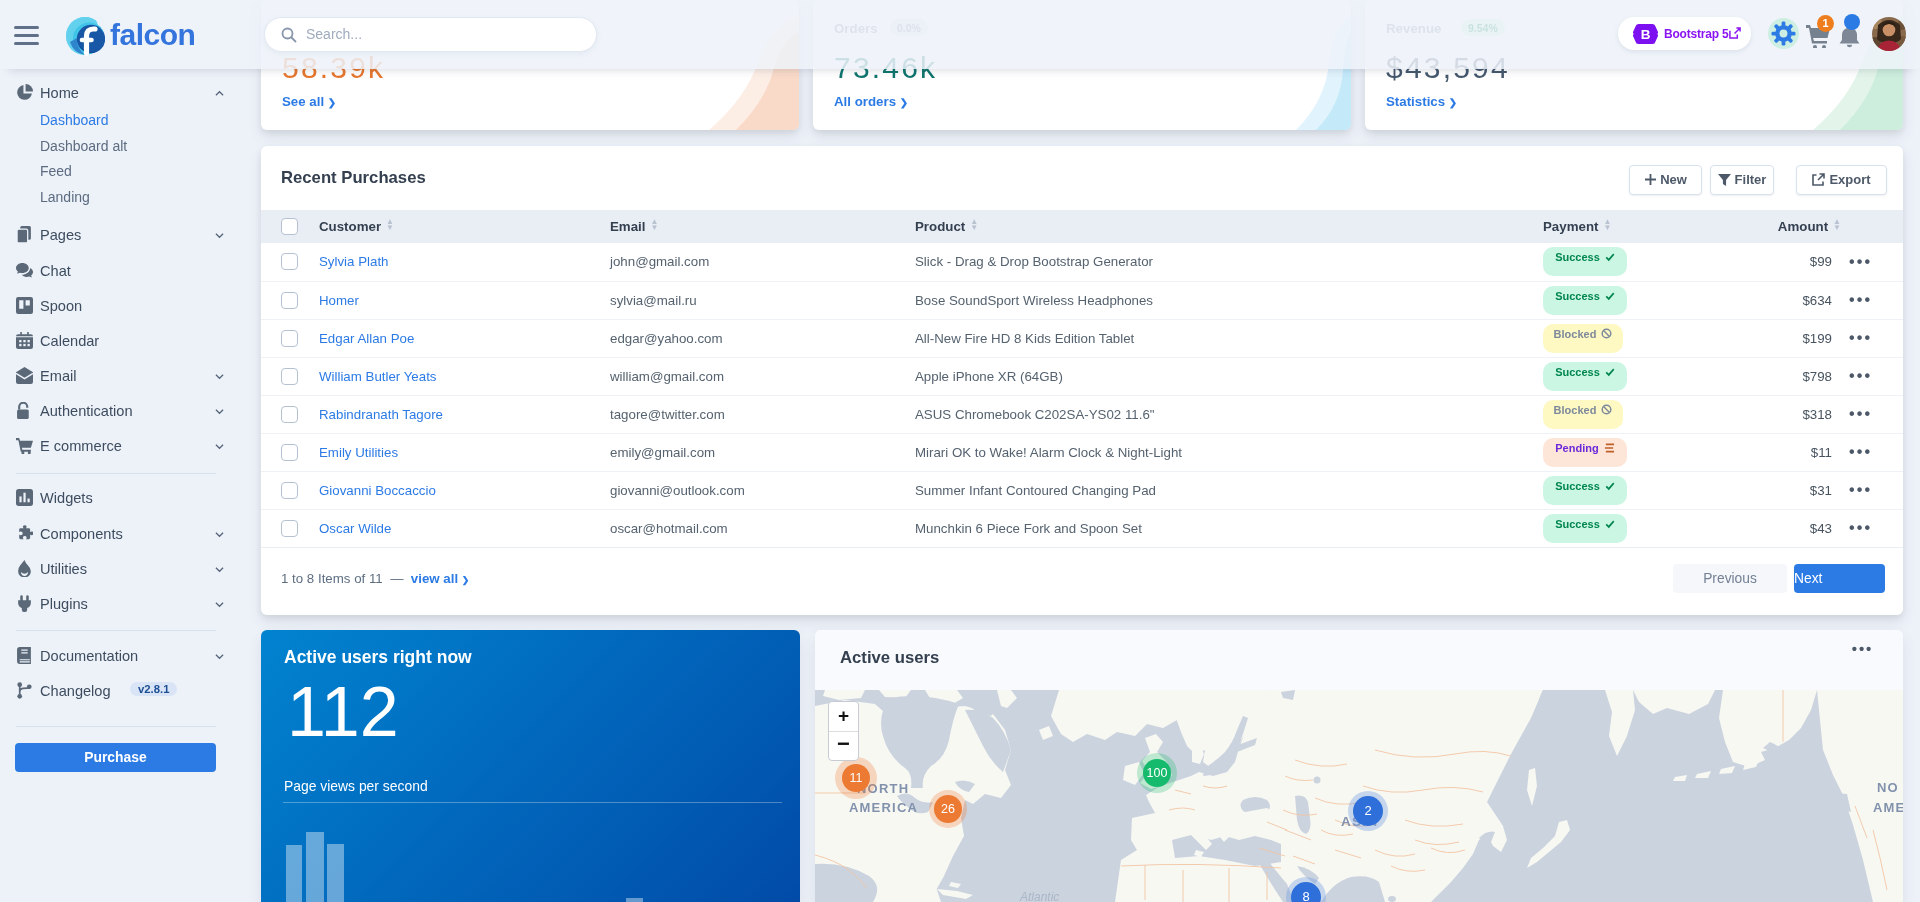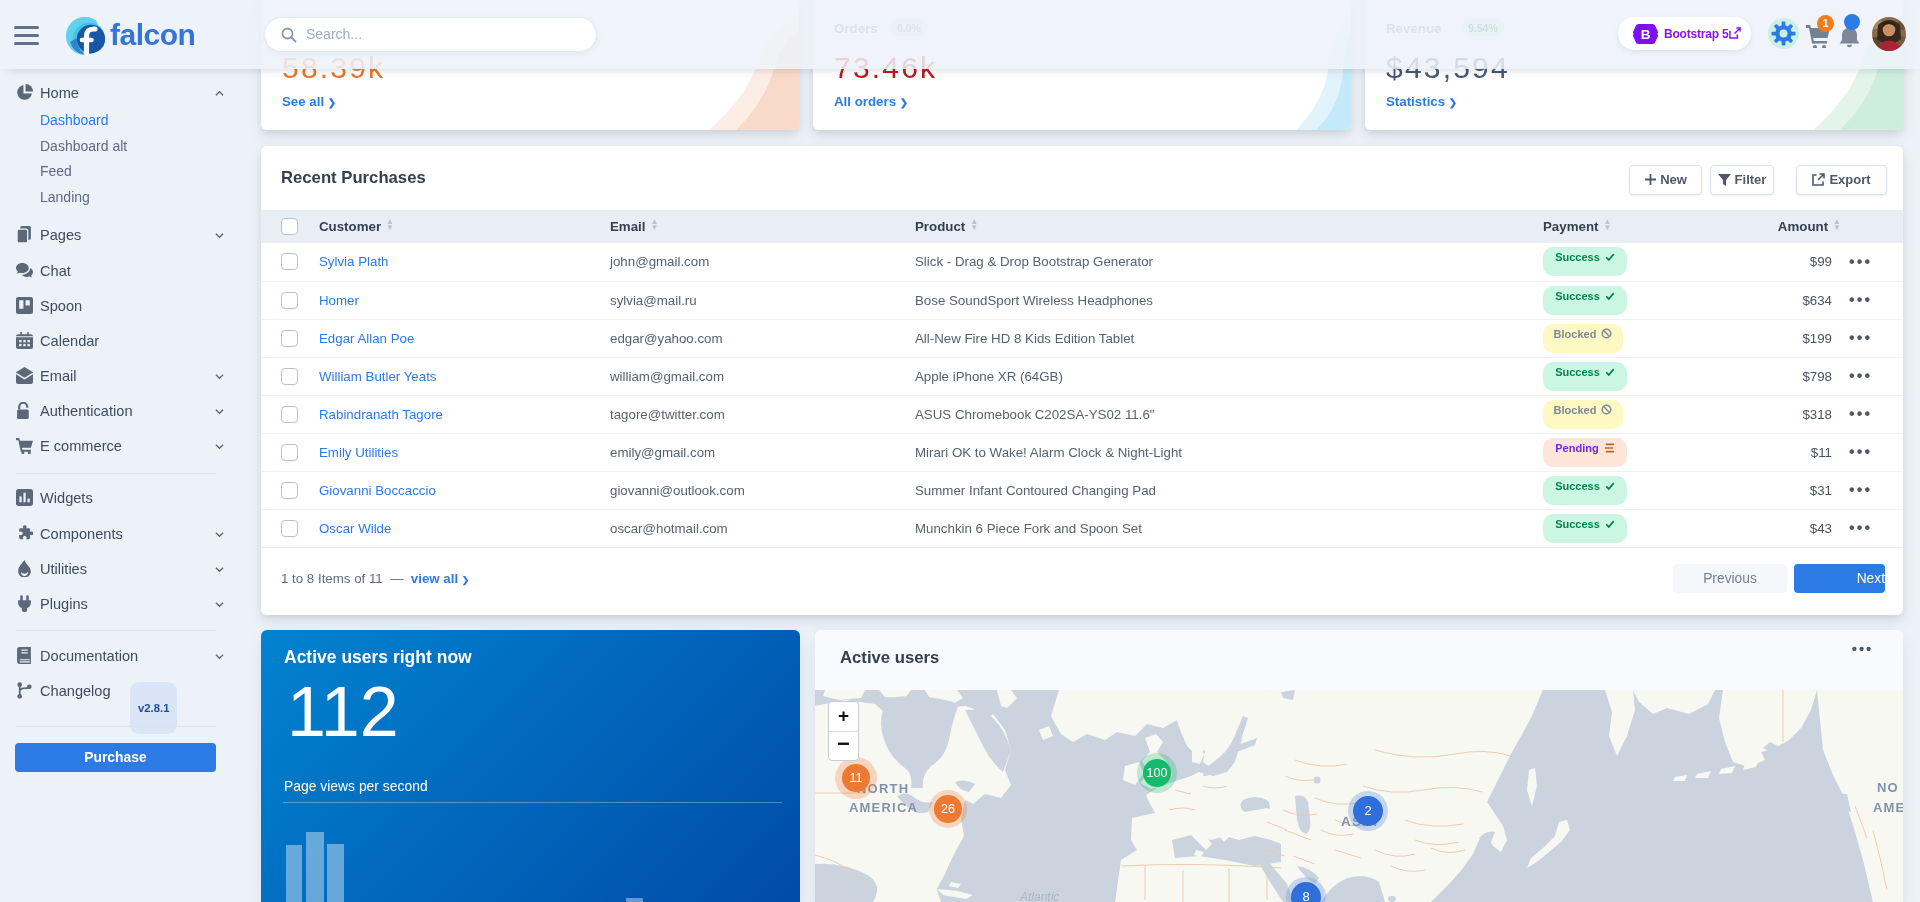--- a/index.html
+++ b/index.html
@@ -63,21 +63,21 @@
   <div class="val" style="color:#e8772e">58.39k</div>
   <div class="foot"><a class="lnk" href="#">See all <span style="font-size:10px">❯</span></a></div>
   <svg class="abs" style="right:0;bottom:0" width="115" height="130" viewBox="0 0 115 130">
       <path d="M115 130 L25 130 Q62 98 74 62 Q85 28 115 16 Z" fill="#fbe3d4" opacity=".6"></path>
       <path d="M115 130 L52 130 Q82 100 90 68 Q98 40 115 32 Z" fill="#f8d5c0" opacity=".8"></path>
     </svg>
 </div>
 <div class="card stat" style="left:813px">
   <div class="hd">Orders</div>
   <div class="pill" style="left:77px;background:#e3e6ea;color:#7d899b">0.0%</div>
-  <div class="val" style="color:#b91c1c">73.46k</div>
+  <div class="val" style="color:#0f766e">73.46k</div>
   <div class="foot"><a class="lnk" href="#">All orders <span style="font-size:10px">❯</span></a></div>
   <svg class="abs" style="right:0;bottom:0" width="110" height="130" viewBox="0 0 110 130">
       <path d="M110 130 L55 130 Q85 100 88 62 Q92 25 110 15 Z" fill="#d9f1fc" opacity=".8"></path>
       <path d="M110 130 L75 130 Q100 105 102 70 Q104 40 110 32 Z" fill="#c4eafa"></path>
     </svg>
 </div>
 <div class="card stat" style="left:1365px">
   <div class="hd">Revenue</div>
   <div class="pill" style="left:96px;background:#ccf6e4;color:#00864e">9.54%</div>
   <div class="val" style="color:#45586c">$43,594</div>
@@ -212,21 +212,21 @@
                 </svg></span></td>
             <td class="amt">$43</td>
             <td><span class="dots">•••</span></td>
           </tr>
     </tbody>
   </table>
   </div>
   <div id="tfoot">
     <div style="position:absolute;left:20px;top:25px;font-size:13.3px;color:#5e6e82">1 to 8 Items of 11 &nbsp;—&nbsp; <a class="lnk" href="#">view all <span style="font-size:9px">❯</span></a></div>
     <div style="position:absolute;left:1412px;top:18px;width:114px;height:29px;background:#f5f7fb;border-radius:4px;text-align:center;line-height:29px;font-size:13.8px;color:#748194">Previous</div>
-    <div style="position:absolute;left:1533px;top:18px;width:91px;height:29px;background:#2c7be5;border-radius:4px;text-align:right;line-height:29px;font-size:13.8px;color:#fff">Next</div>
+    <div style="position:absolute;left:1533px;top:18px;width:91px;height:29px;background:#2c7be5;border-radius:4px;text-align:left;line-height:29px;font-size:13.8px;color:#fff">Next</div>
   </div>
 </div>
 
 <div id="bluecard">
   <div style="position:absolute;left:23px;top:17px;font-size:17.5px;font-weight:bold;color:#fff">Active users right now</div>
   <div style="position:absolute;left:26px;top:42px;font-size:70px;font-weight:400;color:#fff;letter-spacing:0px">112</div>
   <div style="position:absolute;left:23px;top:148px;font-size:13.9px;color:#fff">Page views per second</div>
   <div style="position:absolute;left:22px;top:172px;width:499px;border-top:1px solid rgba(255,255,255,.3)"></div>
   <div class="bar" style="left:25px;top:215px;width:16px;height:57px"></div>
   <div class="bar" style="left:45px;top:202px;width:18px;height:70px"></div>
@@ -483,21 +483,21 @@
       </svg>
   </div>
   <div class="nav1" style="top:680px">
     <svg class="ic" viewBox="0 0 16 16">
         <circle cx="3.5" cy="2.5" r="2.2" fill="#5a6878"></circle>
         <circle cx="3.5" cy="13.5" r="2.2" fill="#5a6878"></circle>
         <circle cx="12.5" cy="4.5" r="2.2" fill="#5a6878"></circle>
         <path d="M3.5 3.5 V13 M3.5 9 Q3.5 6.5 6.5 6 Q11.5 5.5 12.5 5.5" stroke="#5a6878" stroke-width="1.6" fill="none"></path>
       </svg>
     <span class="tx">Changelog</span>
-    <span style="position:absolute;left:114px;top:2px;background:#d9e5f7;color:#1c4f93;font-size:11.3px;font-weight:bold;border-radius:9px;padding:20px 8px">v2.8.1</span>
+    <span style="position:absolute;left:114px;top:2px;background:#d9e5f7;color:#1c4f93;font-size:11.3px;font-weight:bold;border-radius:9px;padding:1px 8px">v2.8.1</span>
   </div>
   <div class="sdiv" style="top:726px"></div>
   <div style="position:absolute;left:15px;top:743px;width:201px;height:29px;background:#2c7be5;border-radius:4px;color:#fff;font-size:13.9px;font-weight:bold;text-align:center;line-height:29px">Purchase</div>
 </div>
 
 <div id="navbar">
   <div id="burger">
       <span></span>
       <span></span>
       <span></span>

